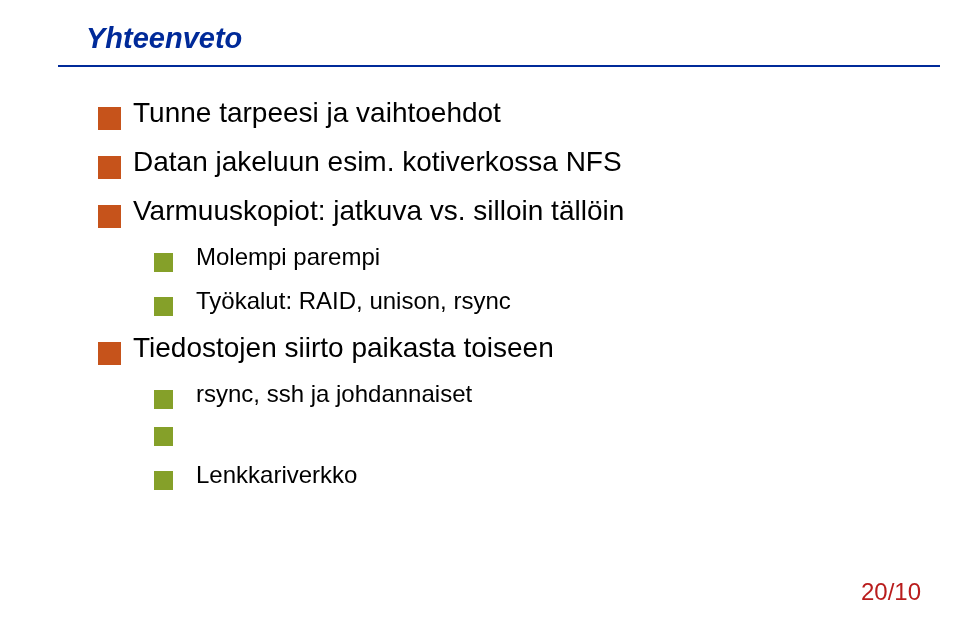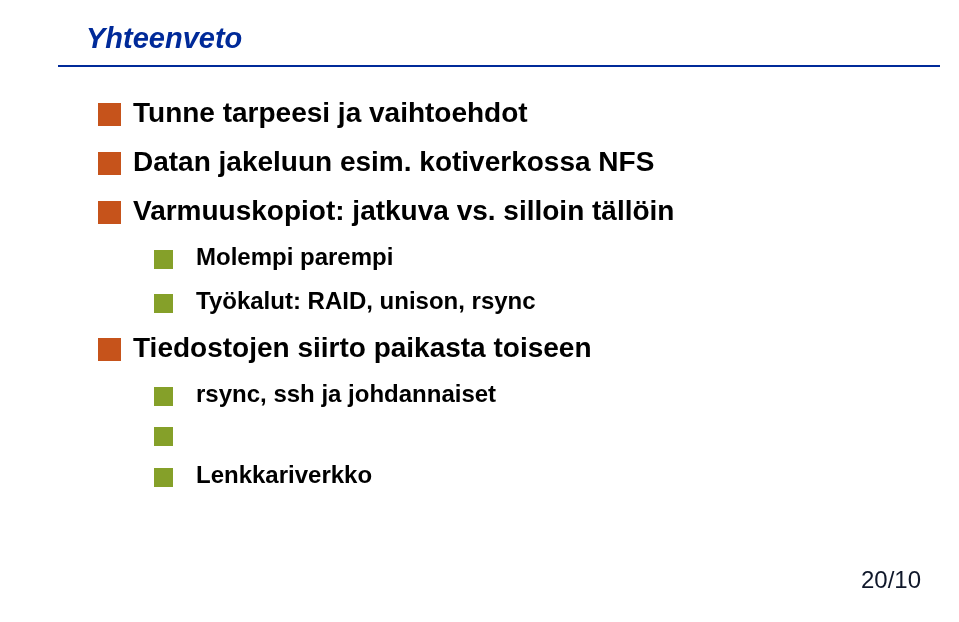--- a/index.html
+++ b/index.html
@@ -1,27 +1,27 @@
 <!DOCTYPE html>
 <html><head>
 <meta charset="utf-8">
 <style>
   * { margin: 0; padding: 0; box-sizing: border-box; }
   html, body { width: 959px; height: 622px; background: #fff; font-family: Arial, Helvetica, sans-serif; }
   .slide { width: 959px; height: 622px; position: relative; padding: 22px 38px 0 58px; }
   .title { color: #002a99; font-size: 29px; font-weight: bold; font-style: italic; margin-left: 28px; margin-bottom: 10px; }
   .hr { border: none; border-top: 2px solid #002a99; width: 882px; margin-bottom: 28px; }
   .content { margin-left: 40px; }
-  .row { display: flex; align-items: center; margin-bottom: 14px; font-weight: bold; }
+  .row { display: flex; align-items: flex-end; margin-bottom: 14px; }
   .bullet-1 { width: 23px; height: 23px; background: #c6531b; flex: 0 0 23px; margin-right: 12px; margin-top: 4px; }
   .bullet-2 { width: 19px; height: 19px; background: #85a029; flex: 0 0 19px; margin-right: 10px; margin-top: 4px; }
   .text-1 { font-size: 28px; color: #000; line-height: 1.25; }
   .text-2 { font-size: 24px; color: #000; line-height: 1.25; margin-left: 13px; }
   .indent-2 { margin-left: 56px; }
-  .pagenum { position: absolute; right: 38px; bottom: 28px; font-size: 24px; color: #0f172a; margin-left: 45px; }
+  .pagenum { position: absolute; right: 38px; bottom: 16px; font-size: 24px; color: #b91c1c; margin-left: 45px; }
 </style>
 </head>
 <body>
 
 <div class="slide">
   <div class="title">Yhteenveto</div>
   <hr class="hr">
   <div class="content">
 
     <div class="row">

